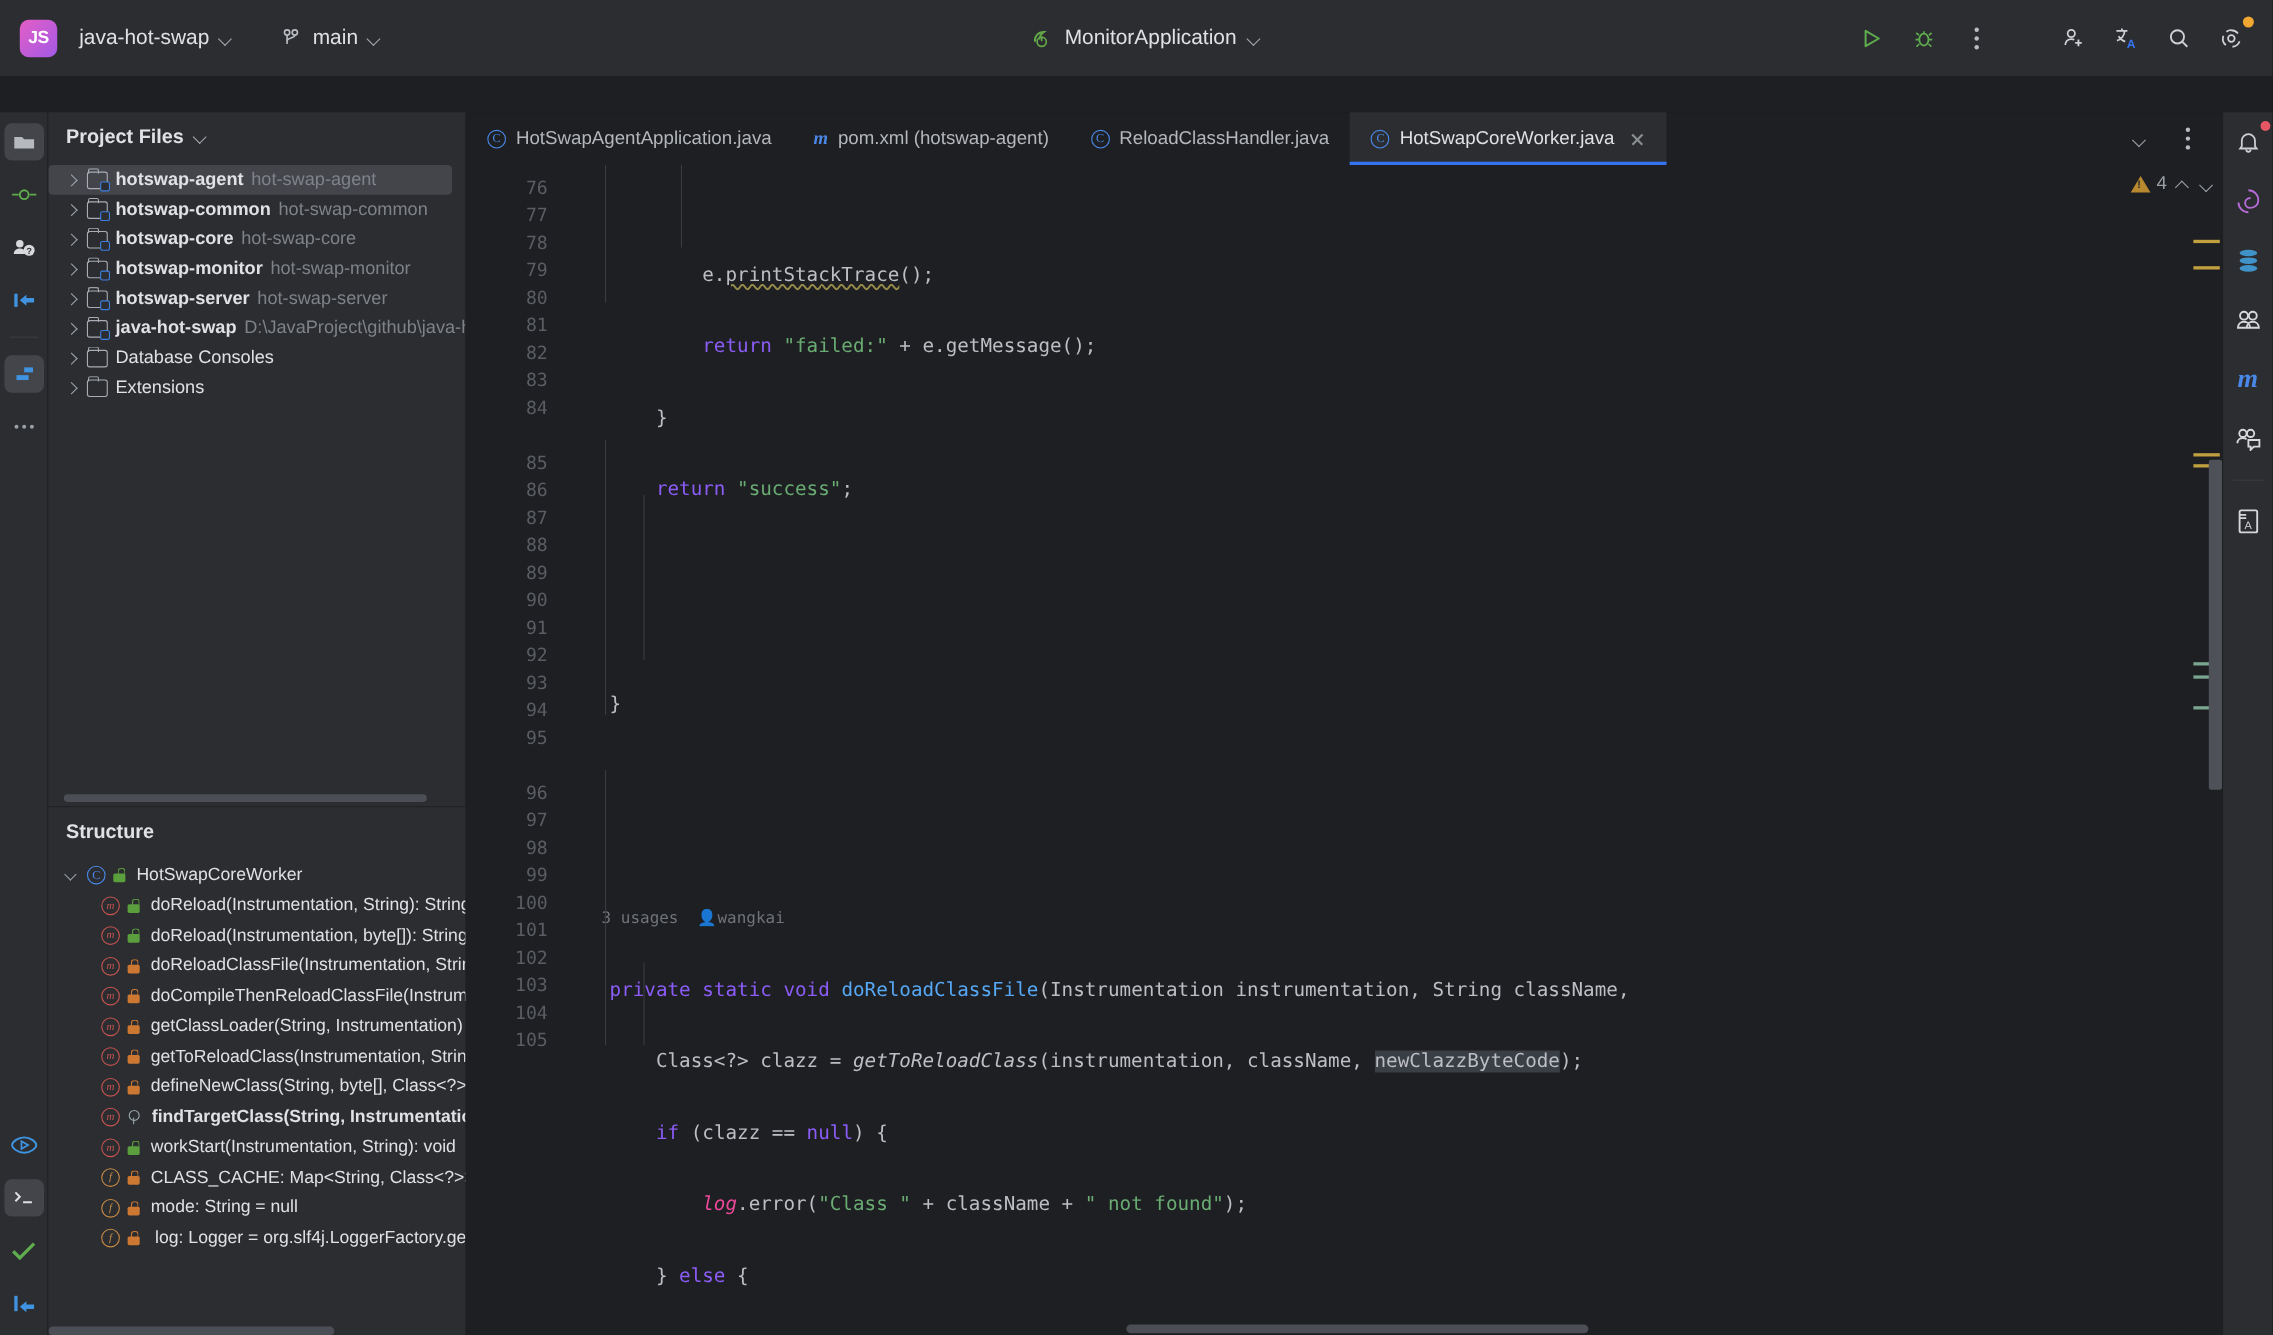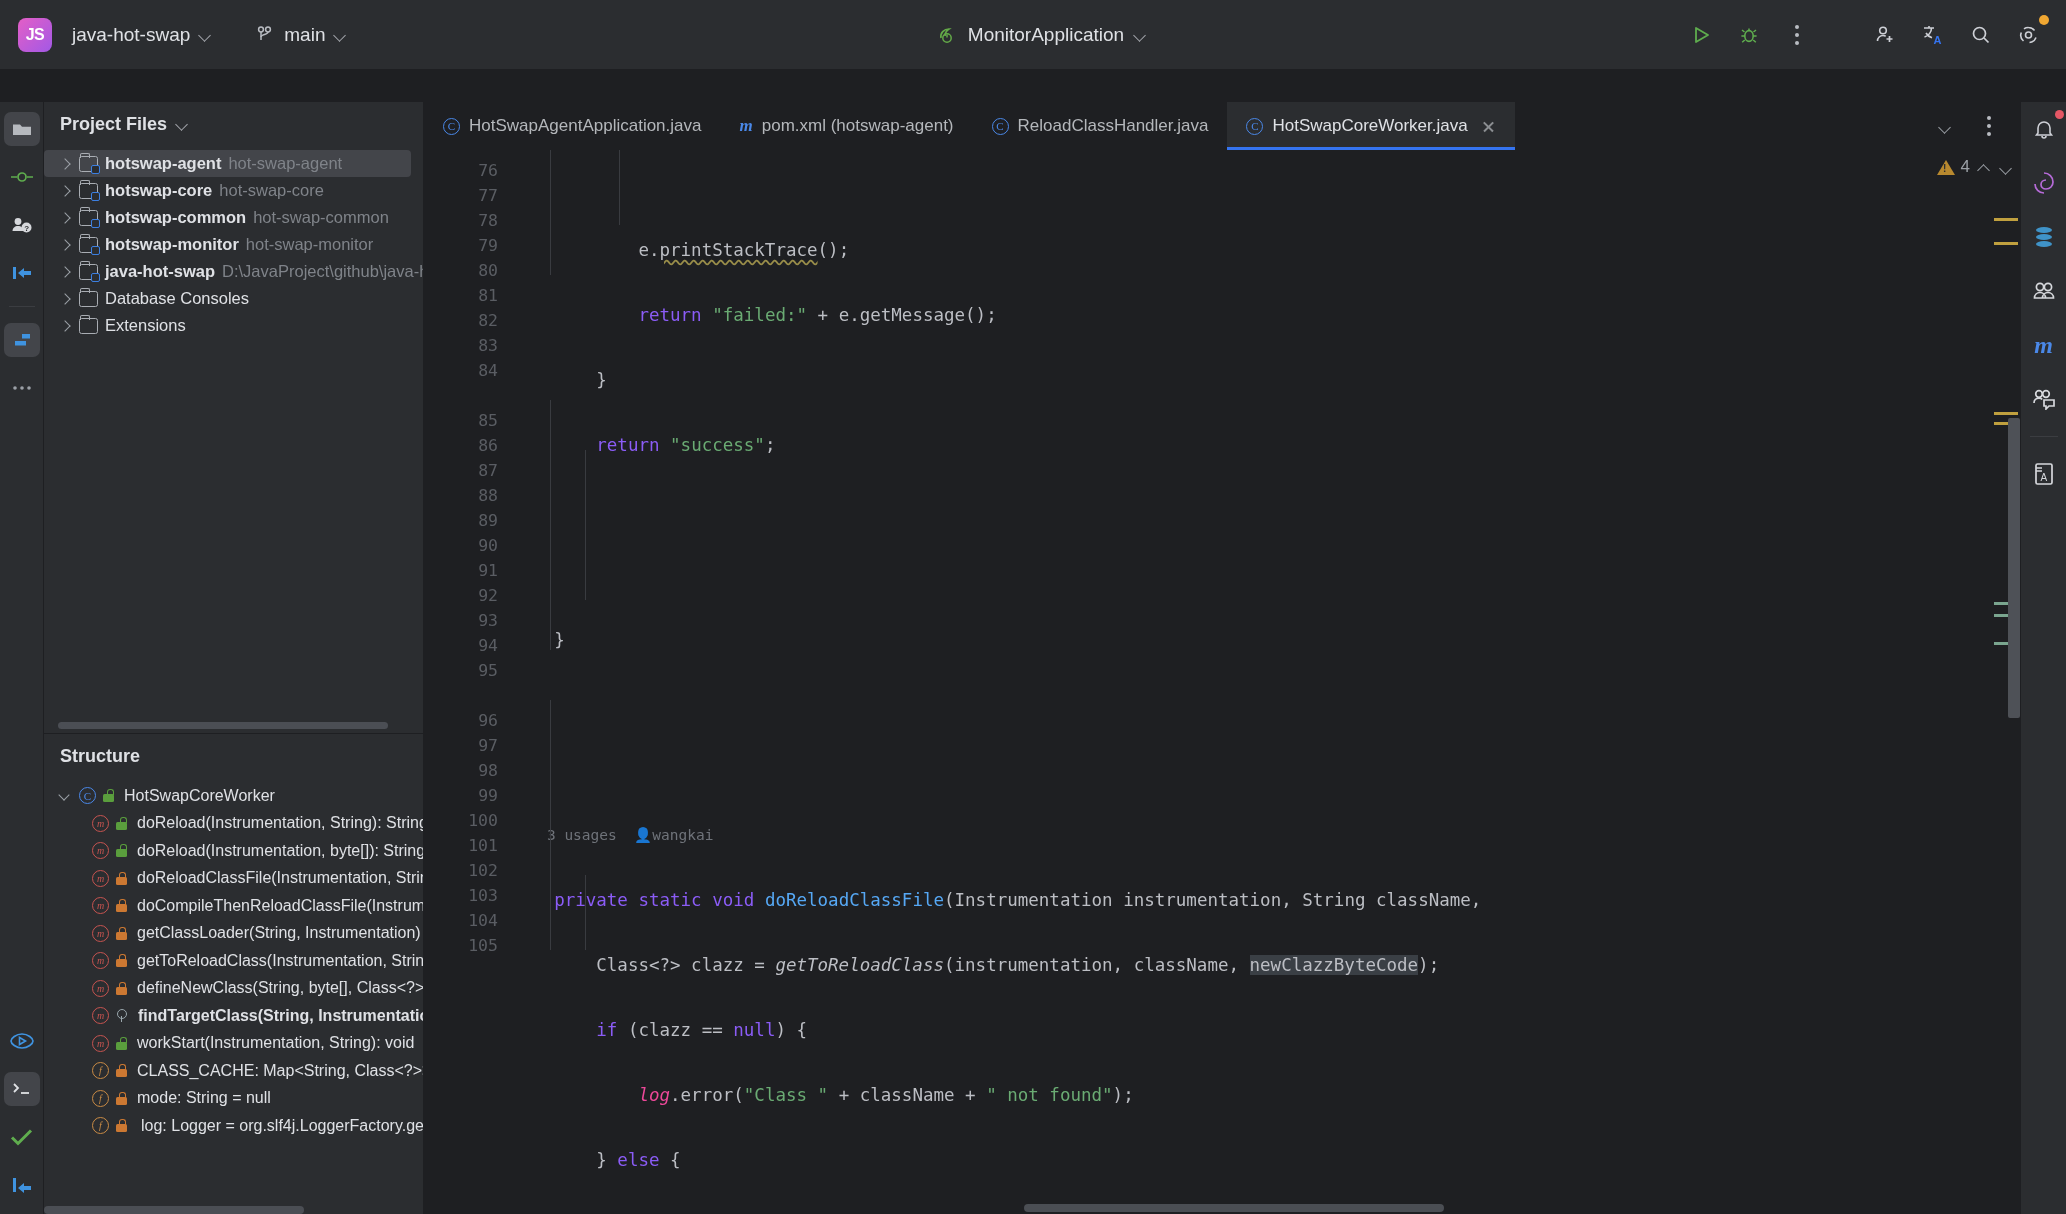--- a/index.html
+++ b/index.html
@@ -312,40 +312,49 @@
             </span>
           <span class="n-name">hotswap-agent</span>
           <span class="n-sub">hot-swap-agent</span>
         </div>
         <div class="node">
           <span class="arrow"></span>
           <span class="folder">
               <i class="f1"></i>
               <i class="mod"></i>
             </span>
+          <span class="n-name">hotswap-common</span>
+          <span class="n-sub">hot-swap-common</span>
+        </div>
+        <div class="node">
+          <span class="arrow"></span>
+          <span class="folder">
+              <i class="f1"></i>
+              <i class="mod"></i>
+            </span>
           <span class="n-name">hotswap-core</span>
           <span class="n-sub">hot-swap-core</span>
         </div>
         <div class="node">
           <span class="arrow"></span>
           <span class="folder">
               <i class="f1"></i>
               <i class="mod"></i>
             </span>
-          <span class="n-name">hotswap-common</span>
-          <span class="n-sub">hot-swap-common</span>
-        </div>
-        <div class="node">
-          <span class="arrow"></span>
-          <span class="folder">
-              <i class="f1"></i>
-              <i class="mod"></i>
-            </span>
           <span class="n-name">hotswap-monitor</span>
           <span class="n-sub">hot-swap-monitor</span>
+        </div>
+        <div class="node">
+          <span class="arrow"></span>
+          <span class="folder">
+              <i class="f1"></i>
+              <i class="mod"></i>
+            </span>
+          <span class="n-name">hotswap-server</span>
+          <span class="n-sub">hot-swap-server</span>
         </div>
         <div class="node">
           <span class="arrow"></span>
           <span class="folder">
               <i class="f1"></i>
               <i class="mod"></i>
             </span>
           <span class="n-name">java-hot-swap</span>
           <span class="n-sub">D:\JavaProject\github\java-h</span>
         </div>

